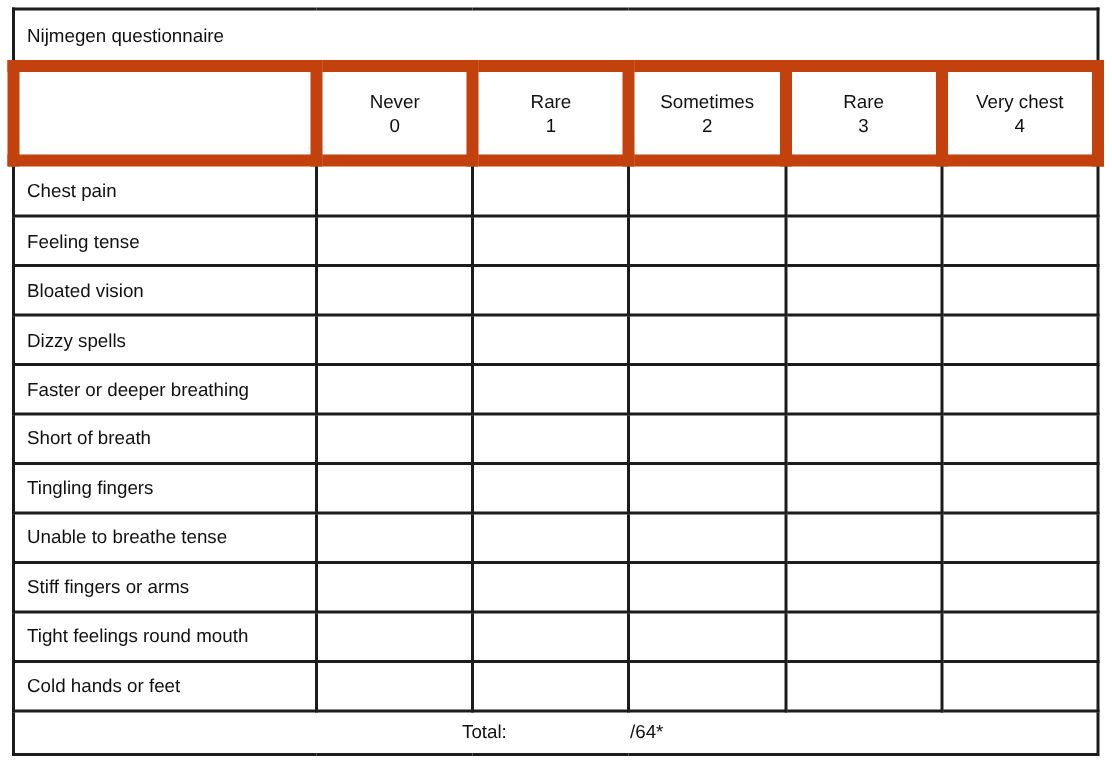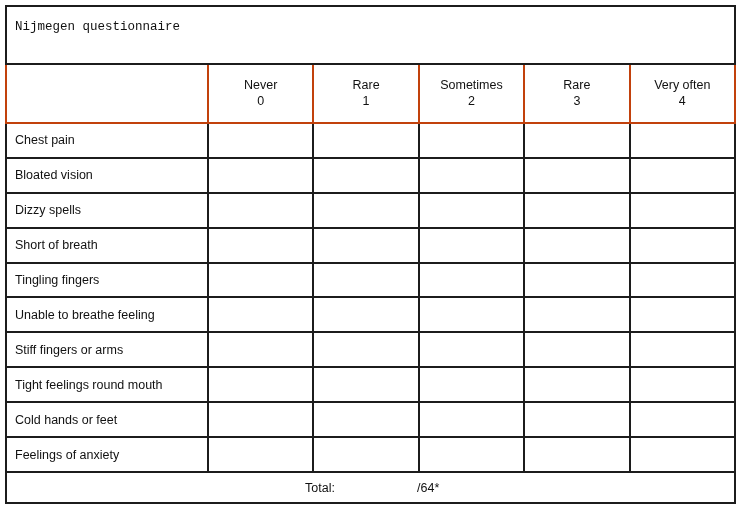--- a/index.html
+++ b/index.html
@@ -19,29 +19,28 @@
     width: 731px; height: 499px;
     border-collapse: collapse;
     table-layout: fixed;
     border: 2px solid #1c1c1c;
     background: #ffffff;
   }
   col.c-label { width: 202px; }
   .title-cell {
     height: 25px;
     border-bottom: 2px solid #1c1c1c;
-    padding: 0 0 16px 8px;
+    padding: 0 0 0 8px;
     font-size: 12.5px;
     vertical-align: middle;
     text-align: left;
-    font-family: Liberation Mono, monospace;
   }
   .header-row td {
     height: 40px;
-    border: 2px solid #c2410c;
+    border: 8px solid #c2410c;
     vertical-align: middle;
   }
   .header-cell {
     text-align: center;
     font-size: 12.5px;
     line-height: 16px;
   }
   .symptom-row td {
     border: 2px solid #1c1c1c;
     height: 22px;
@@ -102,67 +101,83 @@
     </td>
     <td class="header-cell">
       <div>Sometimes</div>
       <div>2</div>
     </td>
     <td class="header-cell">
       <div>Rare</div>
       <div>3</div>
     </td>
     <td class="header-cell">
-      <div>Very often</div>
+      <div>Very chest</div>
       <div>4</div>
     </td>
   </tr>
 
   <tr class="symptom-row">
     <td class="lbl">Chest pain</td>
     <td></td>
     <td></td>
     <td></td>
     <td></td>
     <td></td>
   </tr>
   <tr class="symptom-row">
+    <td class="lbl">Feeling tense</td>
+    <td></td>
+    <td></td>
+    <td></td>
+    <td></td>
+    <td></td>
+  </tr>
+  <tr class="symptom-row">
     <td class="lbl">Bloated vision</td>
     <td></td>
     <td></td>
     <td></td>
     <td></td>
     <td></td>
   </tr>
   <tr class="symptom-row">
     <td class="lbl">Dizzy spells</td>
     <td></td>
     <td></td>
     <td></td>
     <td></td>
     <td></td>
   </tr>
   <tr class="symptom-row">
+    <td class="lbl">Faster or deeper breathing</td>
+    <td></td>
+    <td></td>
+    <td></td>
+    <td></td>
+    <td></td>
+  </tr>
+  <tr class="symptom-row">
     <td class="lbl">Short of breath</td>
     <td></td>
     <td></td>
     <td></td>
     <td></td>
     <td></td>
   </tr>
   <tr class="symptom-row">
     <td class="lbl">Tingling fingers</td>
     <td></td>
     <td></td>
     <td></td>
     <td></td>
     <td></td>
   </tr>
   <tr class="symptom-row">
-    <td class="lbl">Unable to breathe feeling</td>
+    <td class="lbl">Unable to breathe tense</td>
     <td></td>
     <td></td>
     <td></td>
     <td></td>
     <td></td>
   </tr>
   <tr class="symptom-row">
     <td class="lbl">Stiff fingers or arms</td>
     <td></td>
     <td></td>
@@ -173,28 +188,20 @@
   <tr class="symptom-row">
     <td class="lbl">Tight feelings round mouth</td>
     <td></td>
     <td></td>
     <td></td>
     <td></td>
     <td></td>
   </tr>
   <tr class="symptom-row">
     <td class="lbl">Cold hands or feet</td>
-    <td></td>
-    <td></td>
-    <td></td>
-    <td></td>
-    <td></td>
-  </tr>
-  <tr class="symptom-row">
-    <td class="lbl">Feelings of anxiety</td>
     <td></td>
     <td></td>
     <td></td>
     <td></td>
     <td></td>
   </tr>
 
   <tr>
     <td colspan="6" class="total-cell">
       <span class="tlabel">Total:</span>

